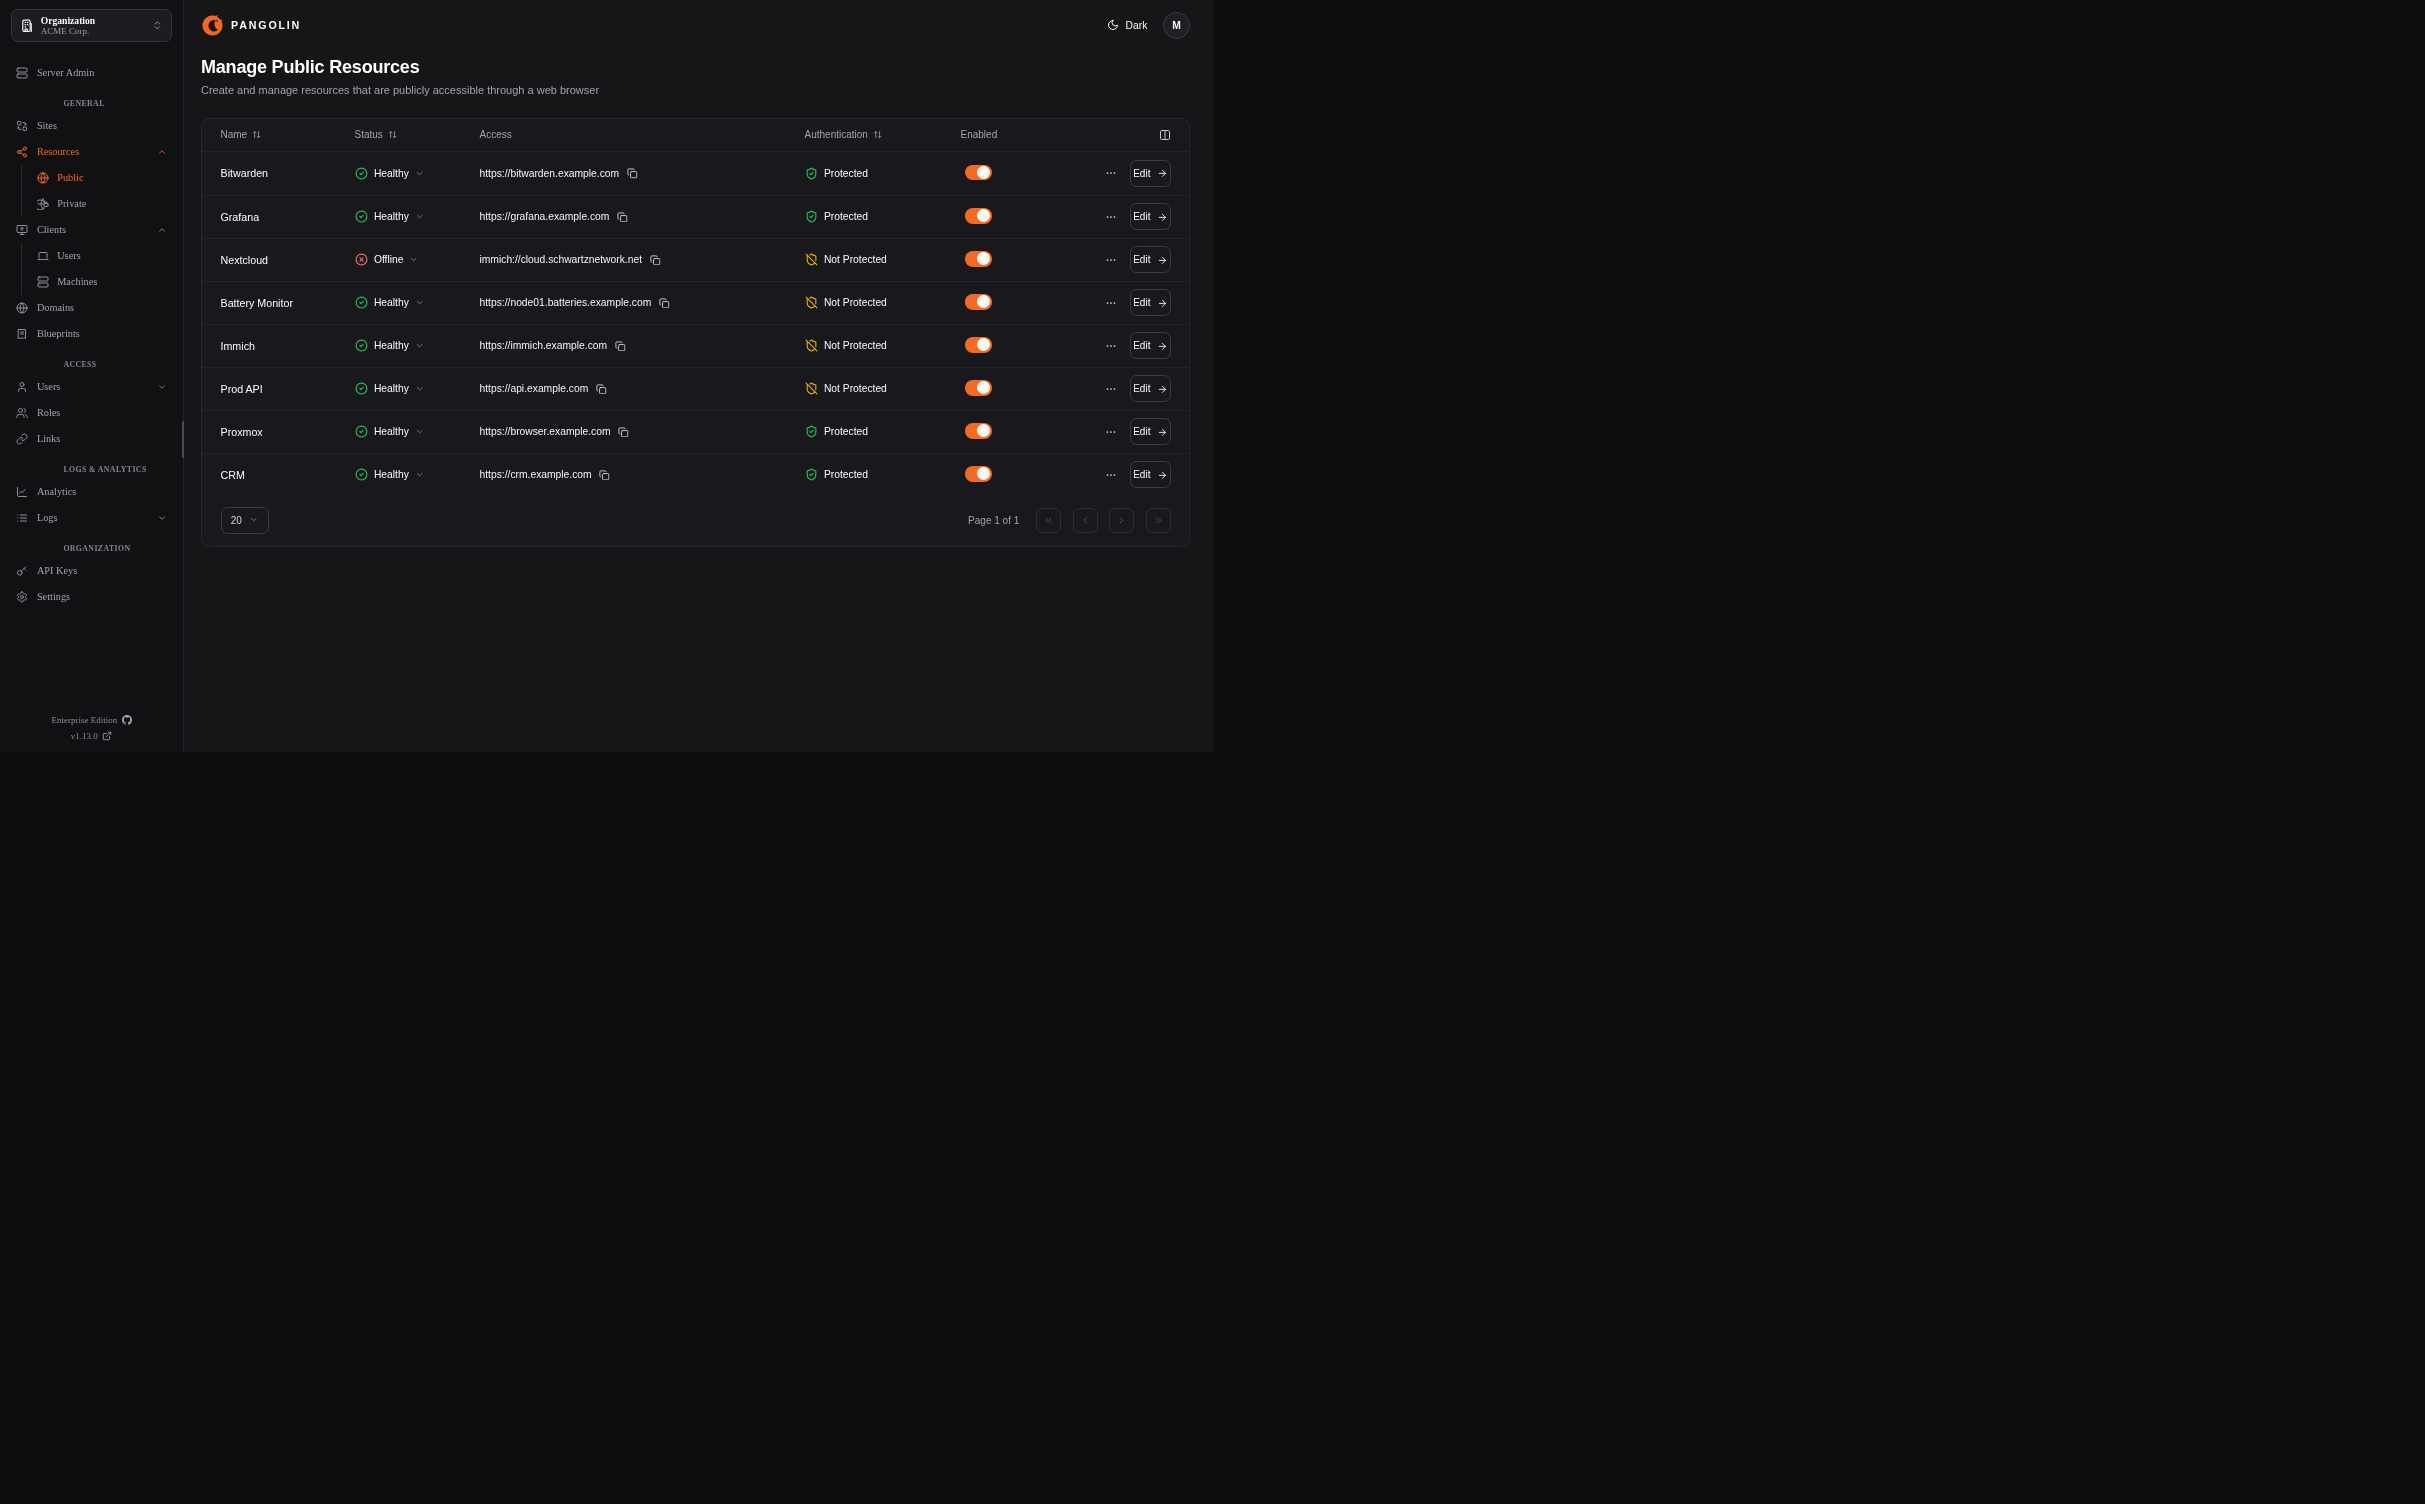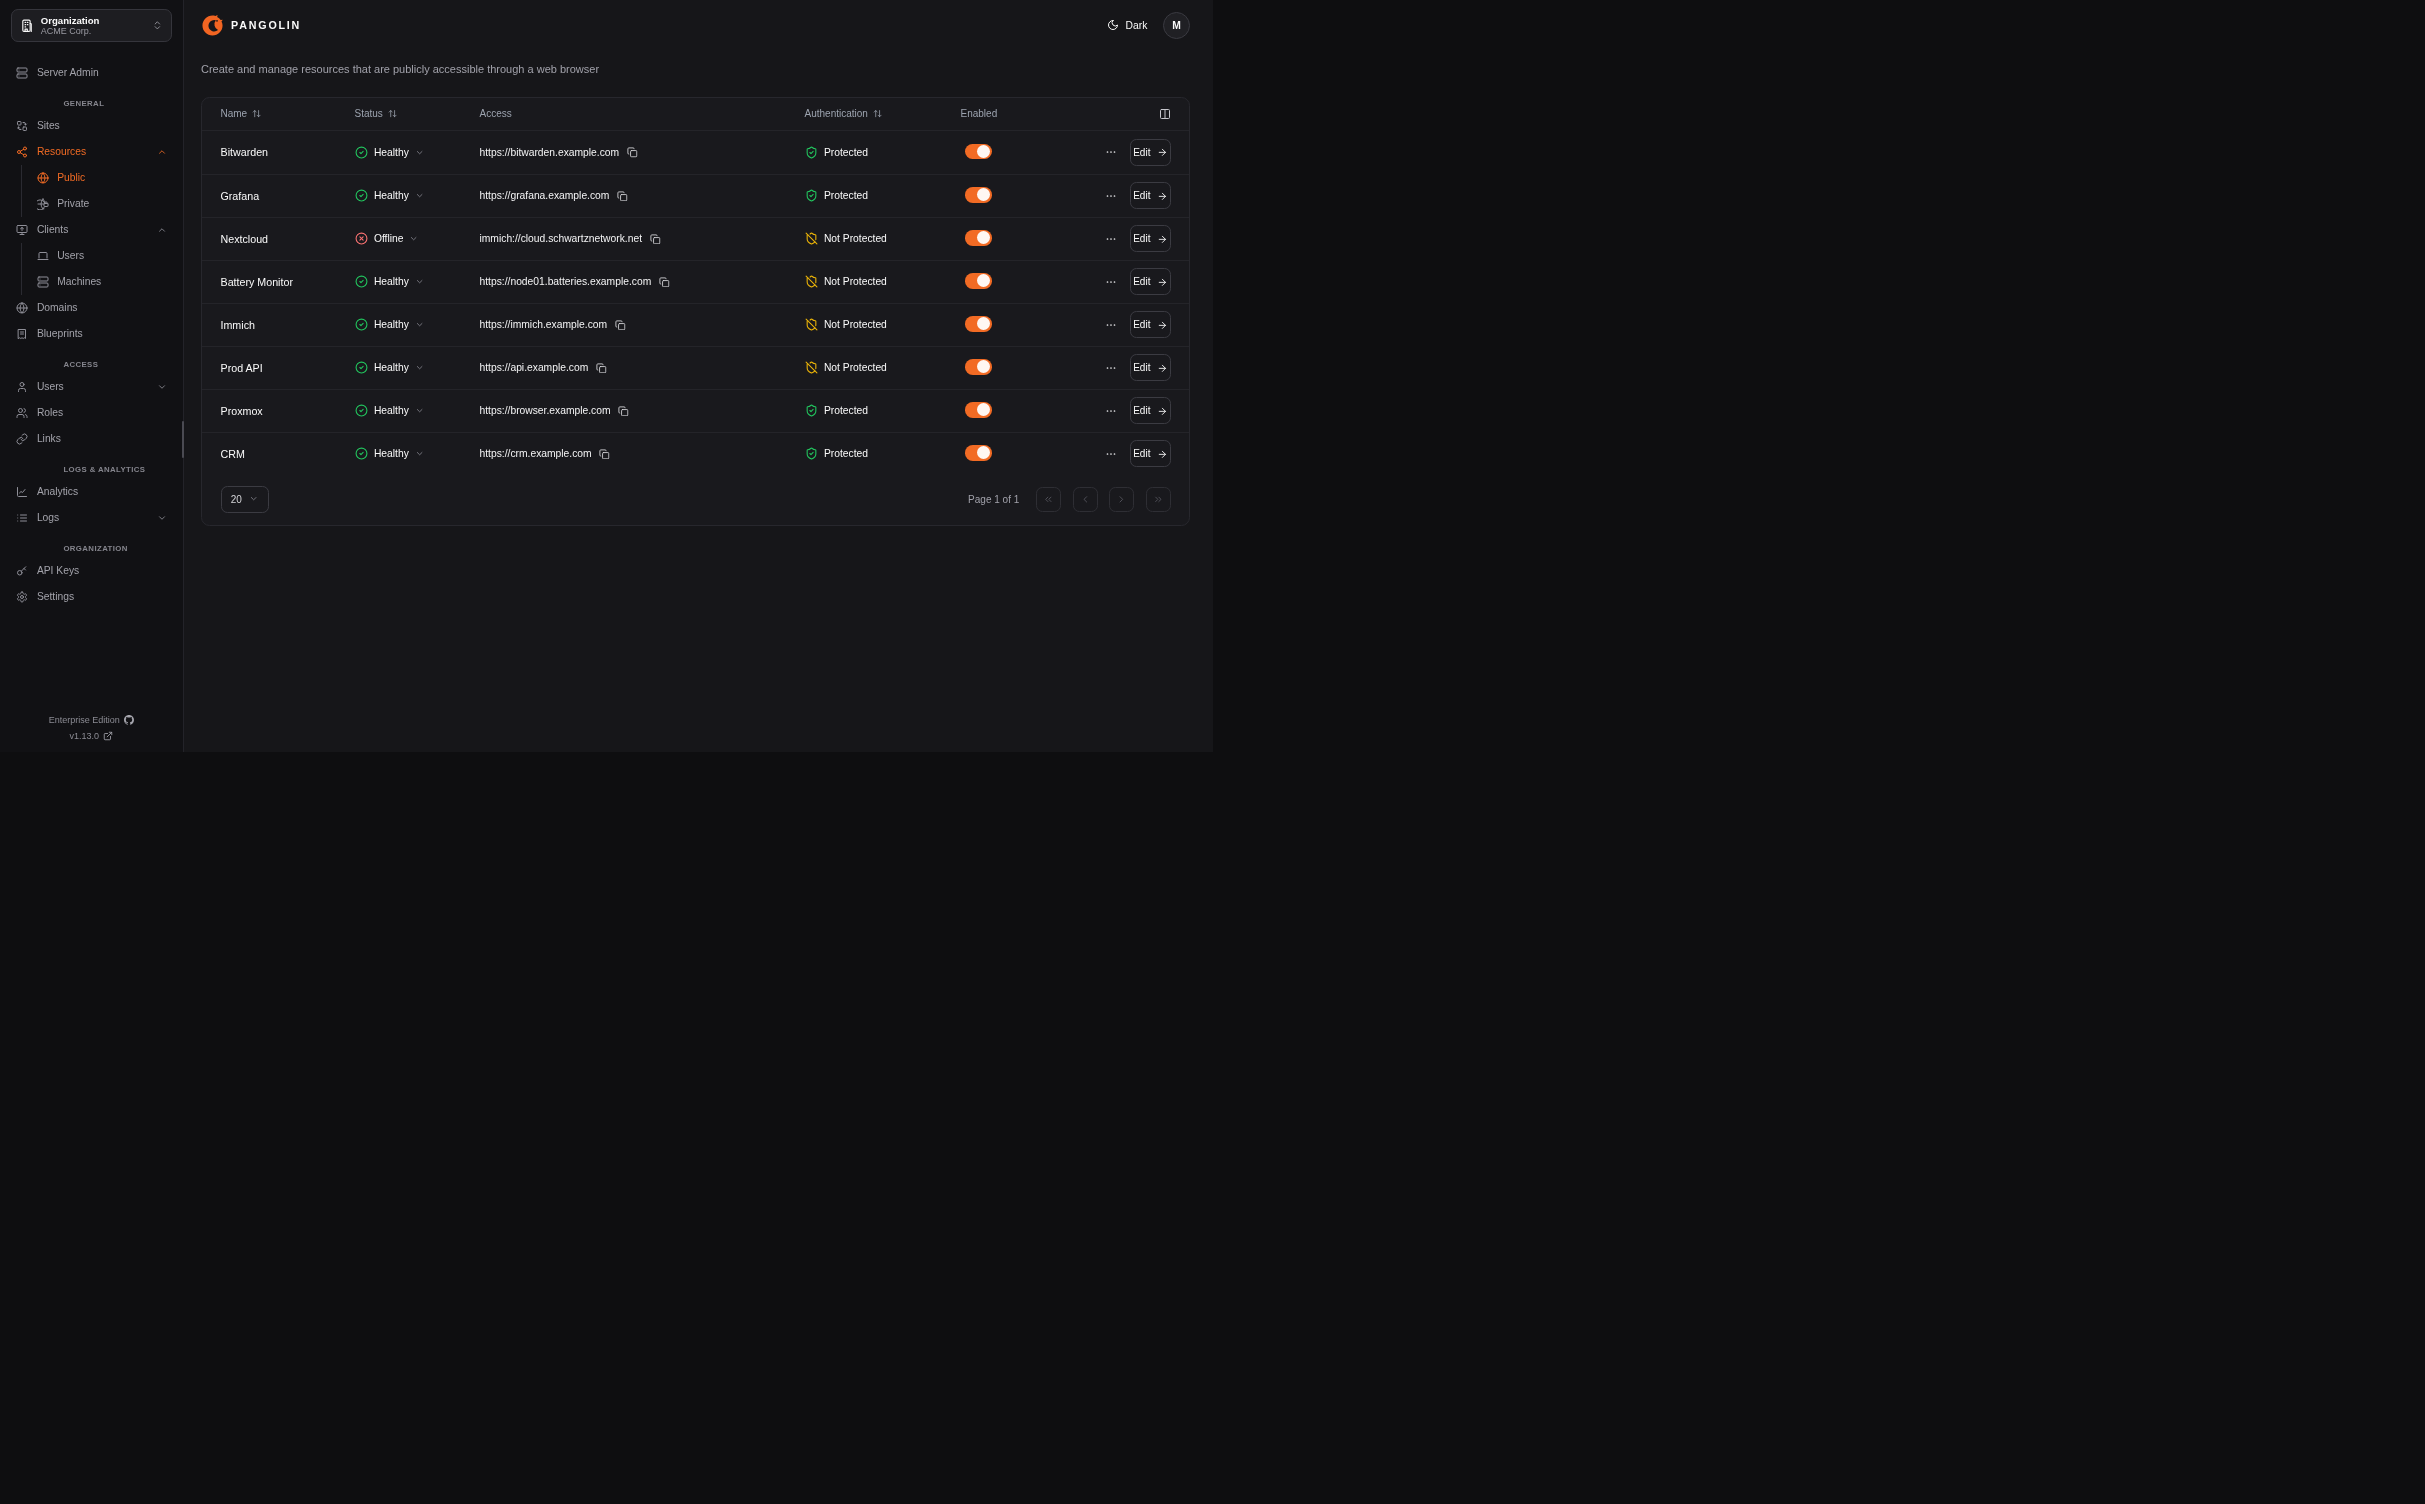--- a/index.html
+++ b/index.html
@@ -1,21 +1,21 @@
 <!DOCTYPE html>
 <html style="font-size:11.4px"><head>
 <meta charset="utf-8">
 <style>
   * { margin:0; padding:0; box-sizing:border-box; }
   html,body { background:#0e0e10; }
   body { font-family:"Liberation Sans", sans-serif; color:#fafafa; }
   .app { position:relative; width:1213px; height:752px; display:flex; background:#161619; overflow:hidden; }
 
   
-  .sidebar { width:184px; min-width:184px; height:100%; background:#111114; border-right:0.7px solid #232329; display:flex; flex-direction:column; }
+  .sidebar { width:184px; min-width:184px; height:100%; background:#111114; border-right:0.7px solid #232329; display:flex; flex-direction:column;font-family:Liberation Serif, serif; }
   .org-box { margin:9.3px 10.7px 4.3px 10.7px; height:33px; background:#1d1d21; border:0.7px solid #35353c; border-radius:7.1px; display:flex; align-items:center; gap:7.1px; padding:0 8.5px; cursor:pointer; }
   .org-box .org-text { flex:1; line-height:1.15; }
   .org-label { font-size:9.6px; font-weight:bold; color:#fafafa; }
   .org-value { font-size:9px; color:#9b9ba3; }
   .org-box svg.updown { width:10.7px; height:10.7px; color:#9b9ba3; }
   .org-box svg.bld { width:13.5px; height:13.5px; color:#fafafa; }
 
   .side-nav { flex:1; padding:0 10.7px; }
   .nav-item { display:flex; align-items:center; gap:8.5px; height:26px; padding:0 5.7px; border-radius:5.7px; color:#a3a3ab; font-size:10.3px; cursor:pointer; }
   .nav-item svg.nico { width:12px; height:12px; flex:none; color:#8f8f98; }
@@ -479,20 +479,21 @@
             </svg>
           <span>Dark</span>
         </button>
         <div class="avatar">
           <span>M</span>
         </div>
       </div>
     </div>
 
     <div class="hero">
+      <h1 class="page-title">Manage Public Resources</h1>
       <div class="page-sub">Create and manage resources that are publicly accessible through a web browser</div>
     </div>
 
     <section class="card">
 
       <div class="thead">
         <div class="th">
           <span>Name</span>
           <svg viewBox="0 0 13 13" width="9.3" height="9.3">
               <use href="#i-sort"></use>

